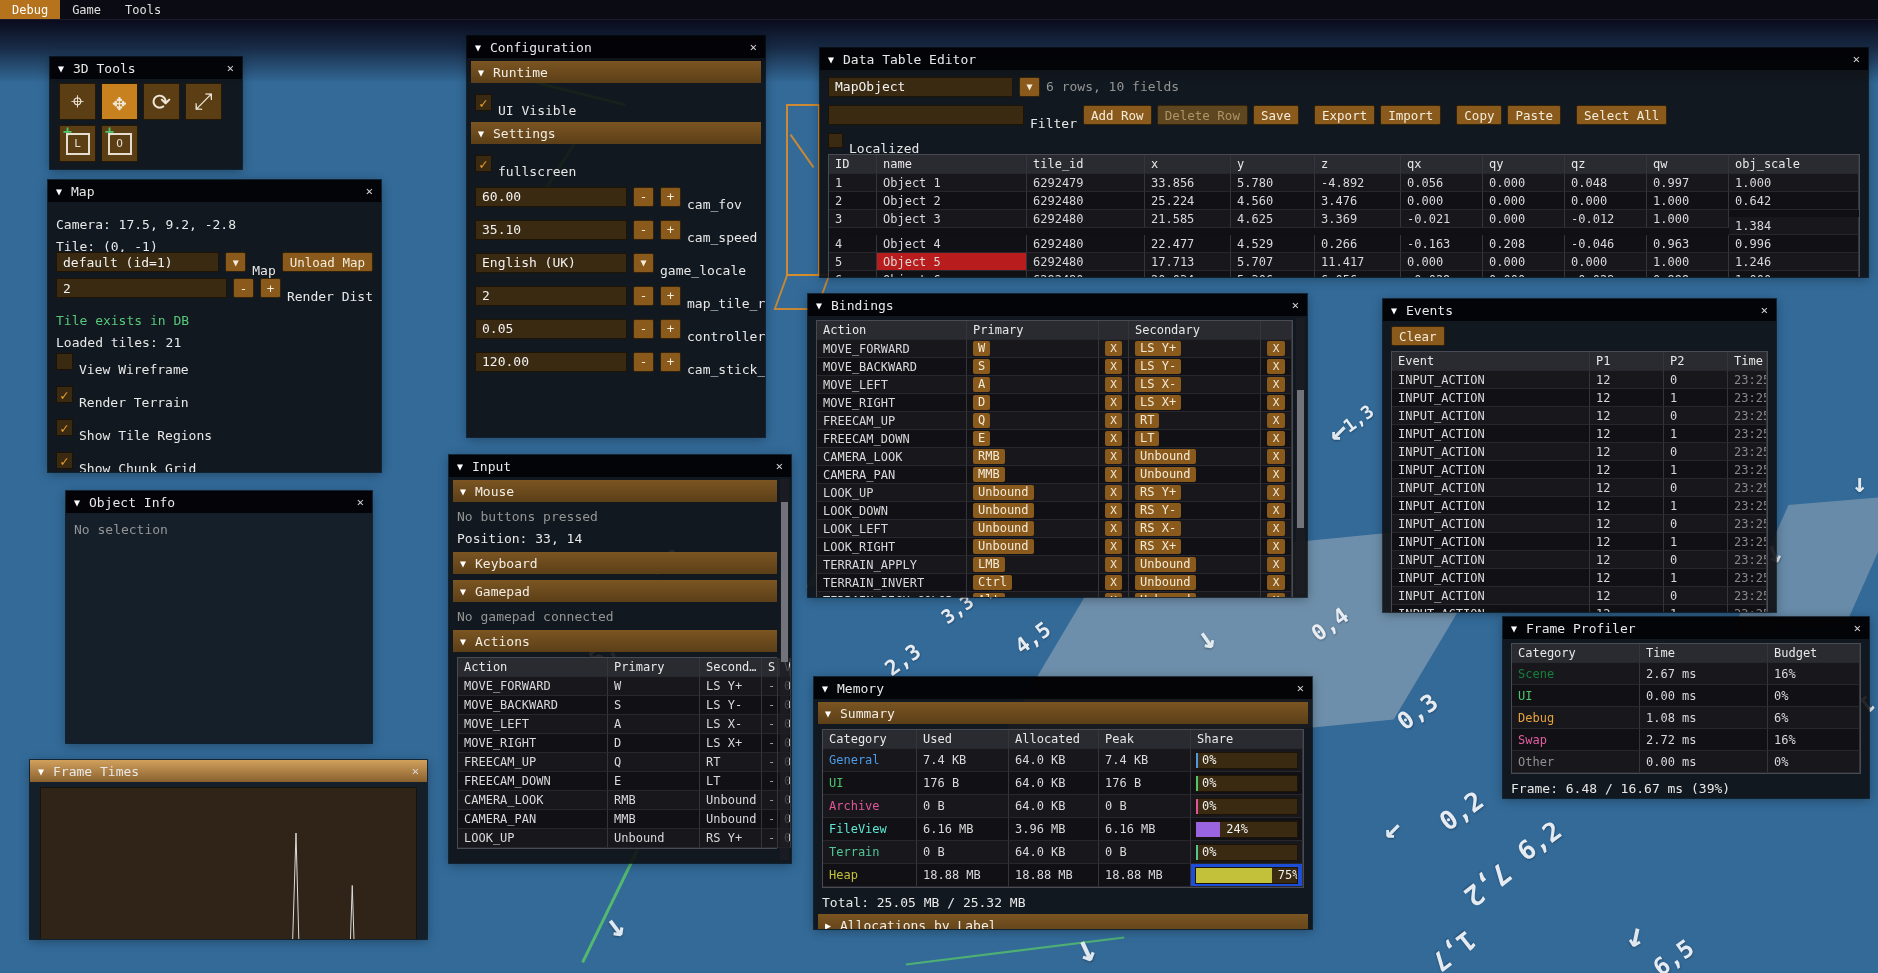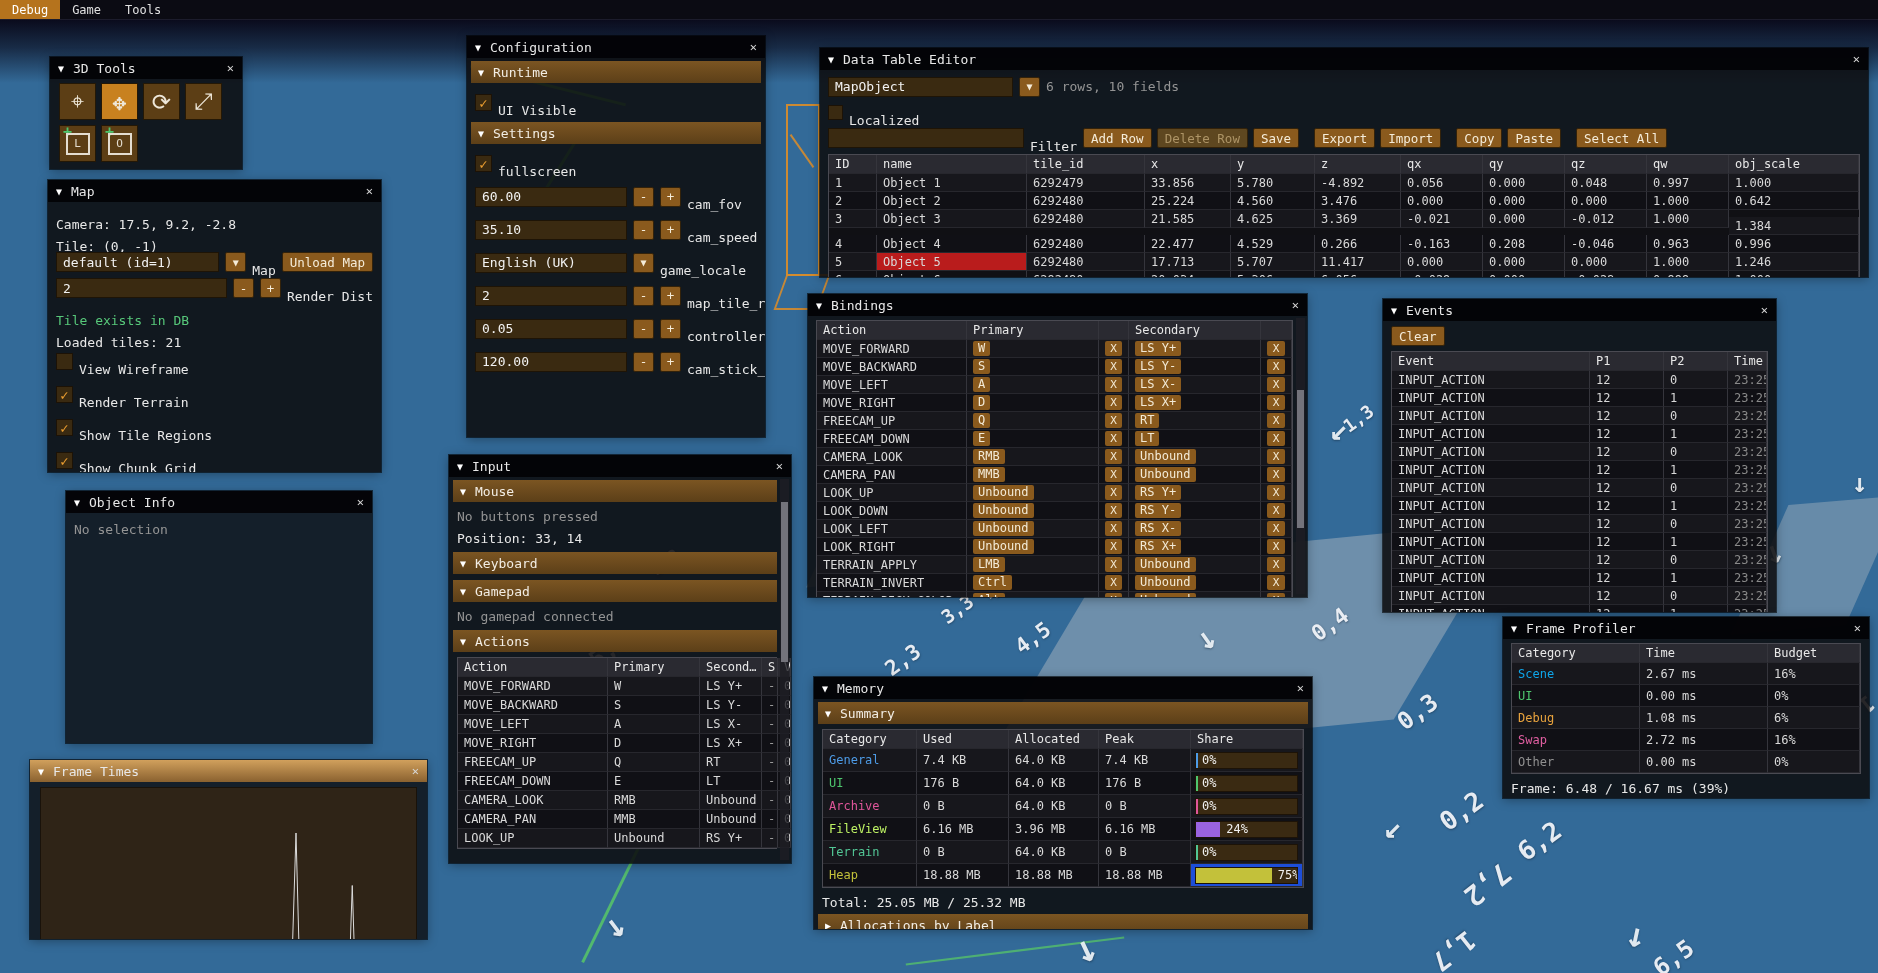--- a/index.html
+++ b/index.html
@@ -421,37 +421,37 @@
     <div class="titlebar">
       <span class="tri">▼</span>
       <span class="title">Data Table Editor</span>
       <span class="close">✕</span>
     </div>
     <div class="row" style="min-height:27px;margin-top:2px;">
       <div class="field" style="width:185px;flex:0 0 185px;">MapObject</div>
       <div class="btn sq" style="font-size:10px;">▼</div>
       <span class="gray">6 rows, 10 fields</span>
     </div>
-    <div class="row" style="min-height:21px;">
-      <span class="checkbox" style="width:15px;height:15px;flex-basis:15px;"></span>
-      <span class="label">Localized</span>
-    </div>
     <div class="row" style="min-height:26px;">
       <div class="field" style="width:196px;flex:0 0 196px;"></div>
       <span class="label">Filter</span>
       <div style="display:flex;gap:5px;align-items:center;">
           <div class="btn">Add Row</div>
           <div class="btn disabled">Delete Row</div>
           <div class="btn">Save</div>
           <div class="btn" style="margin-left: 10px;">Export</div>
           <div class="btn">Import</div>
           <div class="btn" style="margin-left: 10px;">Copy</div>
           <div class="btn">Paste</div>
           <div class="btn" style="margin-left: 10px;">Select All</div>
         </div>
+    </div>
+    <div class="row" style="min-height:21px;">
+      <span class="checkbox" style="width:15px;height:15px;flex-basis:15px;"></span>
+      <span class="label">Localized</span>
     </div>
     <div class="grid" style="grid-template-columns:48px 150px 118px 86px 84px 86px 82px 82px 82px 82px 1fr;">
         <div class="cell h">ID</div>
         <div class="cell h">name</div>
         <div class="cell h">tile_id</div>
         <div class="cell h">x</div>
         <div class="cell h">y</div>
         <div class="cell h">z</div>
         <div class="cell h">qx</div>
         <div class="cell h">qy</div>
@@ -852,21 +852,21 @@
         <div class="cell" style="color: rgb(224, 86, 154); background: rgb(23, 23, 28); height: 18px;">Archive</div>
         <div class="cell" style="background: rgb(23, 23, 28); height: 18px;">0 B</div>
         <div class="cell" style="background: rgb(23, 23, 28); height: 18px;">64.0 KB</div>
         <div class="cell" style="background: rgb(23, 23, 28); height: 18px;">0 B</div>
         <div class="cell sharecell" style="background: rgb(23, 23, 28); height: 18px;">
           <div class="sharetrack">
             <div class="sharefill" style="background: rgb(224, 86, 154); width: 2px;"></div>
             <span class="sharelabel" style="left: 6px;">0%</span>
           </div>
         </div>
-        <div class="cell" style="color: #bef264; background: rgb(16, 16, 21); height: 18px;">FileView</div>
+        <div class="cell" style="color: #5eead4; background: rgb(16, 16, 21); height: 18px;">FileView</div>
         <div class="cell" style="background: rgb(16, 16, 21); height: 18px;">6.16 MB</div>
         <div class="cell" style="background: rgb(16, 16, 21); height: 18px;">3.96 MB</div>
         <div class="cell" style="background: rgb(16, 16, 21); height: 18px;">6.16 MB</div>
         <div class="cell sharecell" style="background: rgb(16, 16, 21); height: 18px;">
           <div class="sharetrack">
             <div class="sharefill" style="background: rgb(154, 99, 224); width: 24%;"></div>
             <span class="sharelabel" style="left: calc(24% + 6px);">24%</span>
           </div>
         </div>
         <div class="cell" style="color: rgb(82, 198, 149); background: rgb(23, 23, 28); height: 18px;">Terrain</div>
@@ -902,21 +902,21 @@
   <div class="panel" style="left:1503px;top:617px;width:366px;height:181px;">
     <div class="titlebar">
       <span class="tri">▼</span>
       <span class="title">Frame Profiler</span>
       <span class="close">✕</span>
     </div>
     <div class="grid" style="grid-template-columns:128px 128px 1fr;margin-top:4px;">
         <div class="cell h">Category</div>
         <div class="cell h">Time</div>
         <div class="cell h">Budget</div>
-        <div class="cell" style="color: #0ea5e9; background: rgb(23, 23, 28); height: 17px;">Scene</div>
+        <div class="cell" style="color: #15803d; background: rgb(23, 23, 28); height: 17px;">Scene</div>
         <div class="cell" style="background: rgb(23, 23, 28); height: 17px;">2.67 ms</div>
         <div class="cell" style="background: rgb(23, 23, 28); height: 17px;">16%</div>
         <div class="cell" style="color: rgb(78, 198, 110); background: rgb(16, 16, 21); height: 17px;">UI</div>
         <div class="cell" style="background: rgb(16, 16, 21); height: 17px;">0.00 ms</div>
         <div class="cell" style="background: rgb(16, 16, 21); height: 17px;">0%</div>
         <div class="cell" style="color: rgb(232, 163, 61); background: rgb(23, 23, 28); height: 17px;">Debug</div>
         <div class="cell" style="background: rgb(23, 23, 28); height: 17px;">1.08 ms</div>
         <div class="cell" style="background: rgb(23, 23, 28); height: 17px;">6%</div>
         <div class="cell" style="color: rgb(226, 95, 162); background: rgb(16, 16, 21); height: 17px;">Swap</div>
         <div class="cell" style="background: rgb(16, 16, 21); height: 17px;">2.72 ms</div>

